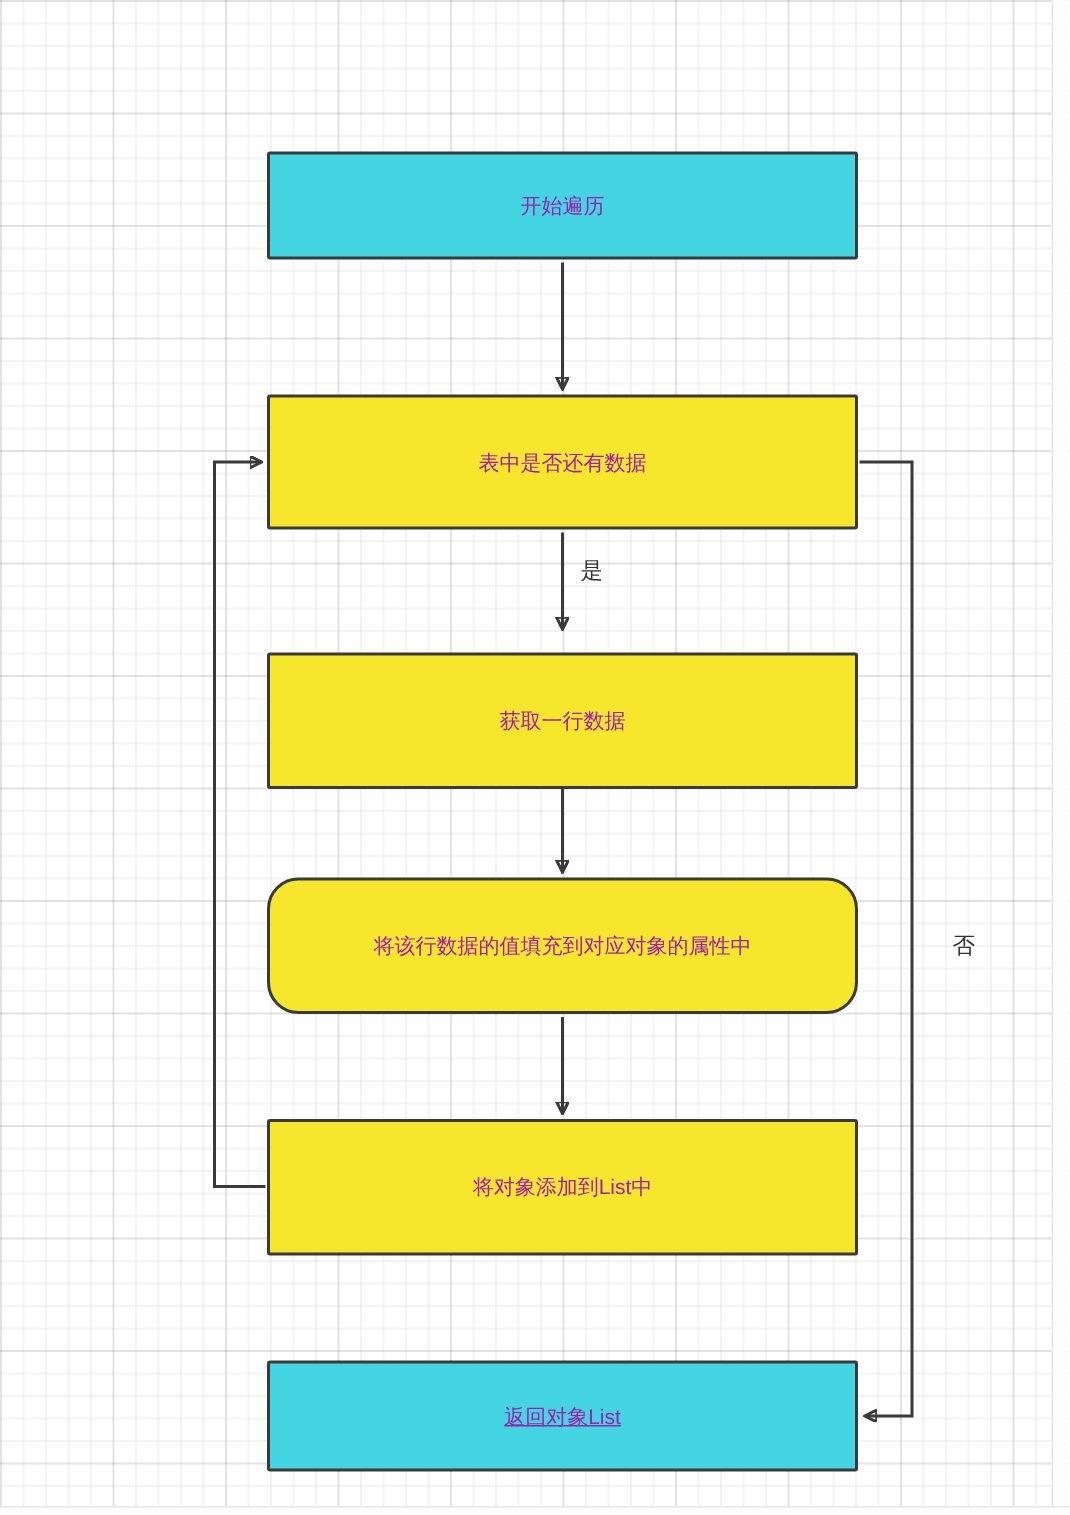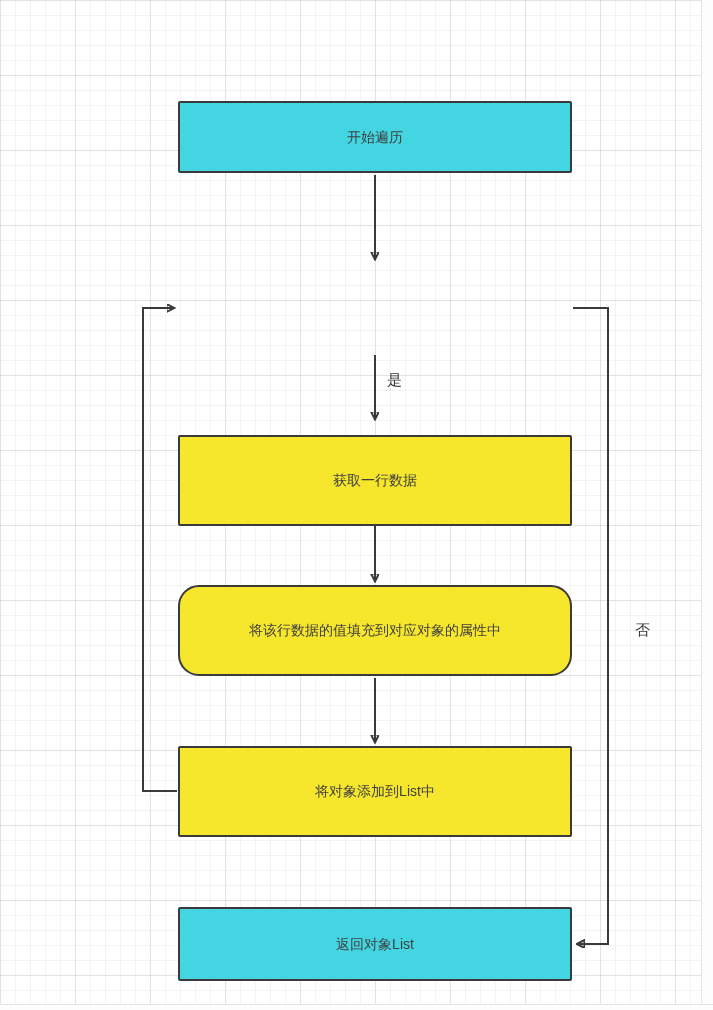--- a/index.html
+++ b/index.html
@@ -31,21 +31,21 @@
     pointer-events:none;
   }
   .wires path{
     fill:none;stroke:var(--line,#3a3a3a);stroke-width:2;
   }
   .node{
     position:absolute;width:394px;
     border:2px solid #3a3a3a;border-radius:2px;
     box-sizing:border-box;
     display:flex;align-items:center;justify-content:center;
-    font-size:14px;color:#404040;
+    font-size:14px;color:#a21caf;
     text-align:center;line-height:1.3;
     padding:0 10px;
   }
   .edge-label{
     position:absolute;
     font-size:15px;color:#333;
     background:transparent;
   }
 </style>
 </head>
@@ -64,34 +64,37 @@
     <path d="M375,516 L375,581" marker-end="url(#arrow)"></path>
     <path d="M375,678 L375,742" marker-end="url(#arrow)"></path>
     <path d="M177,791 L143,791 L143,308 L174,308" marker-end="url(#arrow)"></path>
     <path d="M573,308 L608,308 L608,944 L577,944" marker-end="url(#arrow)"></path>
   </svg>
 
   <div class="node" style="left: 178px; top: 101px; height: 72px; background-color: rgb(67, 214, 226);">
     <span>开始遍历</span>
   </div>
 
+  <div class="node" style="left: 178px; top: 263px; height: 90px; background-color: rgb(246, 230, 44);">
+    <span>表中是否还有数据</span>
+  </div>
 
   <div class="node" style="left: 178px; top: 423px; height: 91px; background-color: rgb(246, 230, 44); margin-top: 12px;">
     <span>获取一行数据</span>
   </div>
 
   <div class="node" style="left: 178px; top: 585px; height: 91px; background-color: rgb(246, 230, 44); border-radius: 21px;">
     <span>将该行数据的值填充到对应对象的属性中</span>
   </div>
 
   <div class="node" style="left: 178px; top: 746px; height: 91px; background-color: rgb(246, 230, 44);">
     <span>将对象添加到List中</span>
   </div>
 
-  <div class="node" style="left: 178px; top: 907px; height: 74px; background-color: rgb(67, 214, 226);">
+  <div class="node" style="left: 178px; top: 907px; height: 74px; background-color: rgb(67, 214, 226); text-decoration: underline;">
     <span>返回对象List</span>
   </div>
 
   <span class="edge-label" style="left:387px;top:371px">是</span>
 
   <span class="edge-label" style="left:635px;top:621px">否</span>
 
   <div class="gutter-right"></div>
   <div class="gutter-bottom"></div>
 

